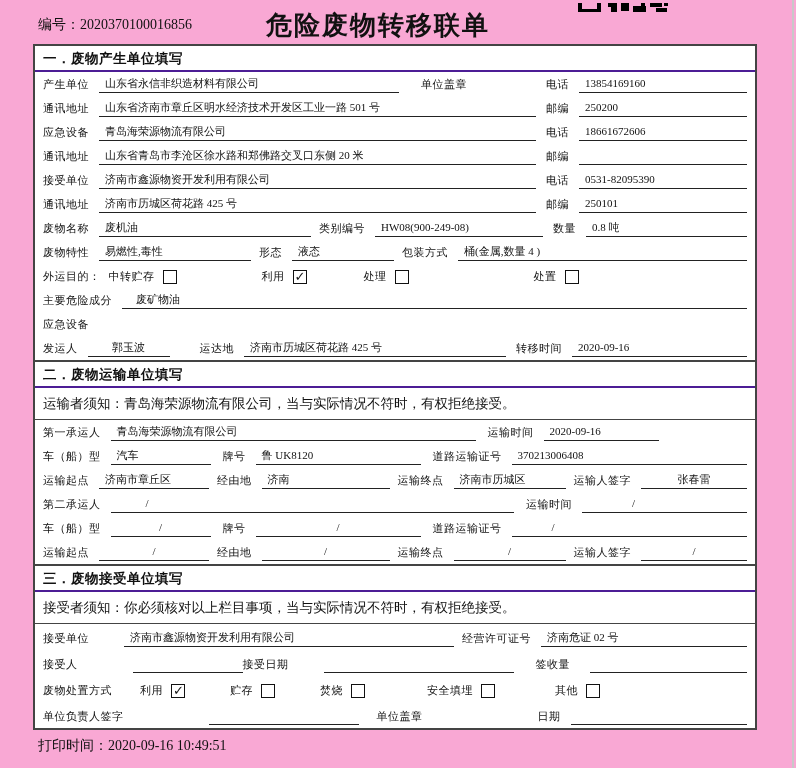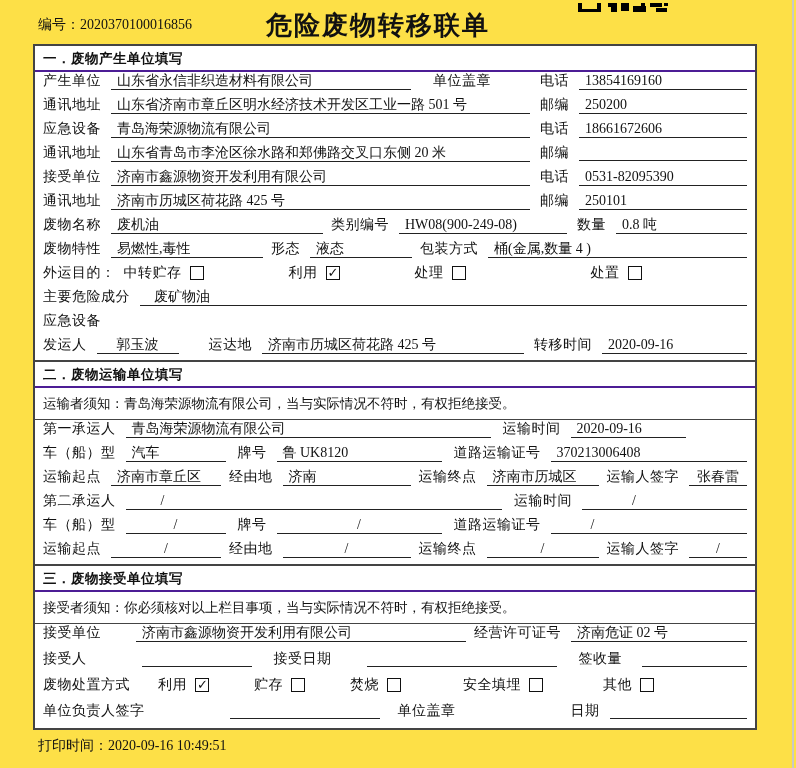--- a/index.html
+++ b/index.html
@@ -1,33 +1,33 @@
 <!DOCTYPE html>
 <html><head>
 <meta charset="utf-8">
 <style>
   html,body{margin:0;padding:0;background:#fff;}
-  .page{position:relative;width:796px;height:768px;background:#fde047;overflow:hidden;
+  .page{position:relative;width:796px;height:768px;background:#f9a8d4;overflow:hidden;
         font-family:"Liberation Serif","DejaVu Serif",serif;color:#111;}
   .page-edge{position:absolute;right:2px;top:0;width:2px;height:100%;background:#c8c8c8;}
   
   .hdr{position:relative;height:44px;}
   .doc-no{position:absolute;left:38px;top:16px;font-size:14px;white-space:nowrap;}
   .title{position:absolute;left:0;right:40px;top:8px;text-align:center;
          font-family:"Liberation Sans","DejaVu Sans",sans-serif;font-weight:700;
          font-size:26px;letter-spacing:2px;white-space:nowrap;}
   .qr{position:absolute;left:578px;top:0;width:90px;height:11px;}
   
   .form{margin-left:33px;width:724px;border:2px solid #444;box-sizing:border-box;background:#fff;}
   .sec-h{font-family:"Liberation Sans","DejaVu Sans",sans-serif;font-weight:700;
          font-size:13.5px;line-height:17px;padding:4px 8px 3px;box-sizing:border-box;
          border-bottom:2px solid #4c1d95;letter-spacing:.5px;}
   .sec-h.mid{border-top:2px solid #444;}
-  .row{display:flex;align-items:flex-start;height:24px;padding:0 8px 3px;box-sizing:border-box;
-       font-size:14px;line-height:17px;}
+  .row{display:flex;align-items:flex-end;height:24px;padding:0 8px 3px;box-sizing:border-box;
+       font-size:11px;line-height:17px;}
   .row.tall{height:26px;}
   .notice{padding:7px 8px 7px;font-size:13.5px;line-height:17px;border-bottom:1.5px solid #444;}
   .lbl{white-space:nowrap;letter-spacing:.5px;flex:0 0 auto;}
   .val{border-bottom:1px solid #222;min-height:17px;padding:0 6px;white-space:nowrap;
        overflow:hidden;box-sizing:border-box;flex:0 0 auto;margin-left:10px;}
   .val.fill{flex:1 1 auto;}
   .val.ctr{text-align:center;}
   
   .cb-item{display:flex;align-items:flex-end;gap:8px;white-space:nowrap;}
   .cb{width:12px;height:12px;border:1.5px solid #111;box-sizing:content-box;position:relative;
@@ -133,21 +133,21 @@
     <div class="row">
       <span class="lbl">外运目的：</span>
       <span class="cb-item" style="margin-left:8px">
         <span class="lbl">中转贮存</span>
         <span class="cb"></span>
       </span>
       <span class="cb-item" style="margin-left:85px">
         <span class="lbl">利用</span>
         <span class="cb checked"></span>
       </span>
-      <span class="cb-item" style="margin-left:75px">
+      <span class="cb-item" style="margin-left:57px">
         <span class="lbl">处理</span>
         <span class="cb"></span>
       </span>
       <span class="cb-item" style="margin-left:125px">
         <span class="lbl">处置</span>
         <span class="cb"></span>
       </span>
     </div>
 
     <div class="row">
@@ -232,21 +232,21 @@
     <div class="row tall">
       <span class="lbl">接受单位</span>
       <span class="val" style="width:330px;margin-left:35px">济南市鑫源物资开发利用有限公司</span>
       <span class="lbl" style="margin-left:8px">经营许可证号</span>
       <span class="val fill">济南危证 02 号</span>
     </div>
 
     <div class="row tall">
       <span class="lbl">接受人</span>
       <span class="val" style="width:110px;margin-left:55px"></span>
-      <span class="lbl" style="margin-left:22px">接受日期</span>
+      <span class="lbl" style="">接受日期</span>
       <span class="val" style="width:190px;margin-left:35px"></span>
       <span class="lbl" style="margin-left:22px">签收量</span>
       <span class="val fill" style="margin-left:20px"></span>
     </div>
 
     <div class="row tall">
       <span class="lbl">废物处置方式</span>
       <span class="cb-item" style="margin-left:28px">
         <span class="lbl">利用</span>
         <span class="cb checked"></span>

